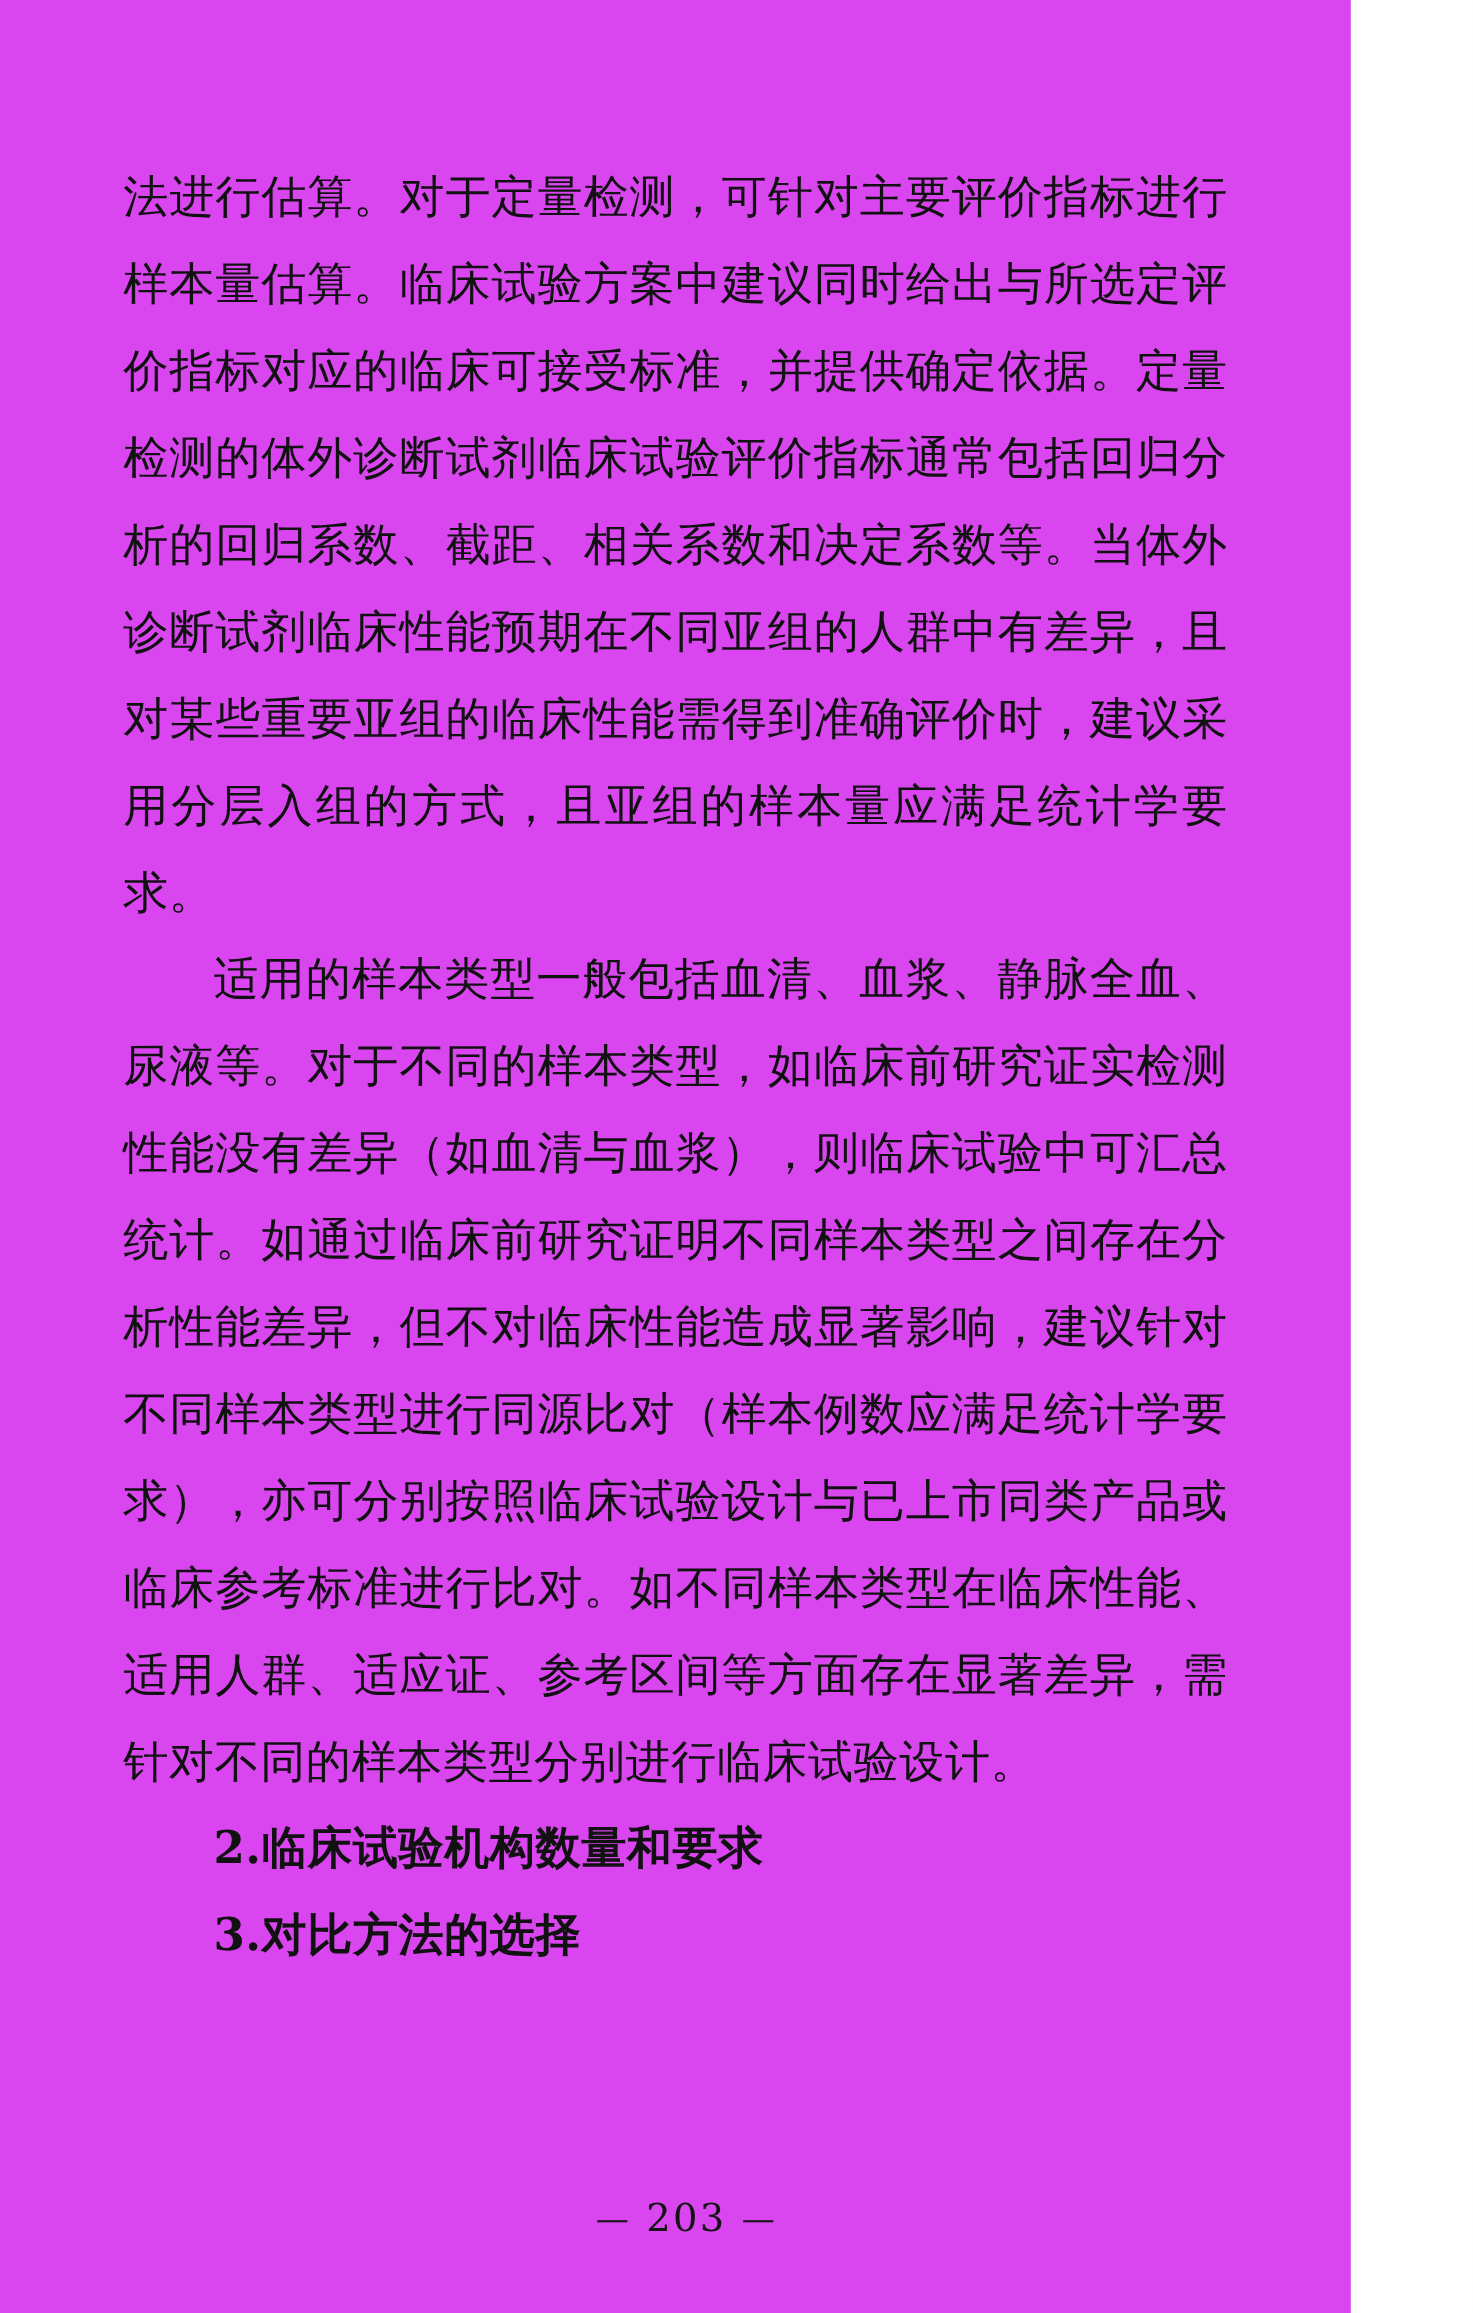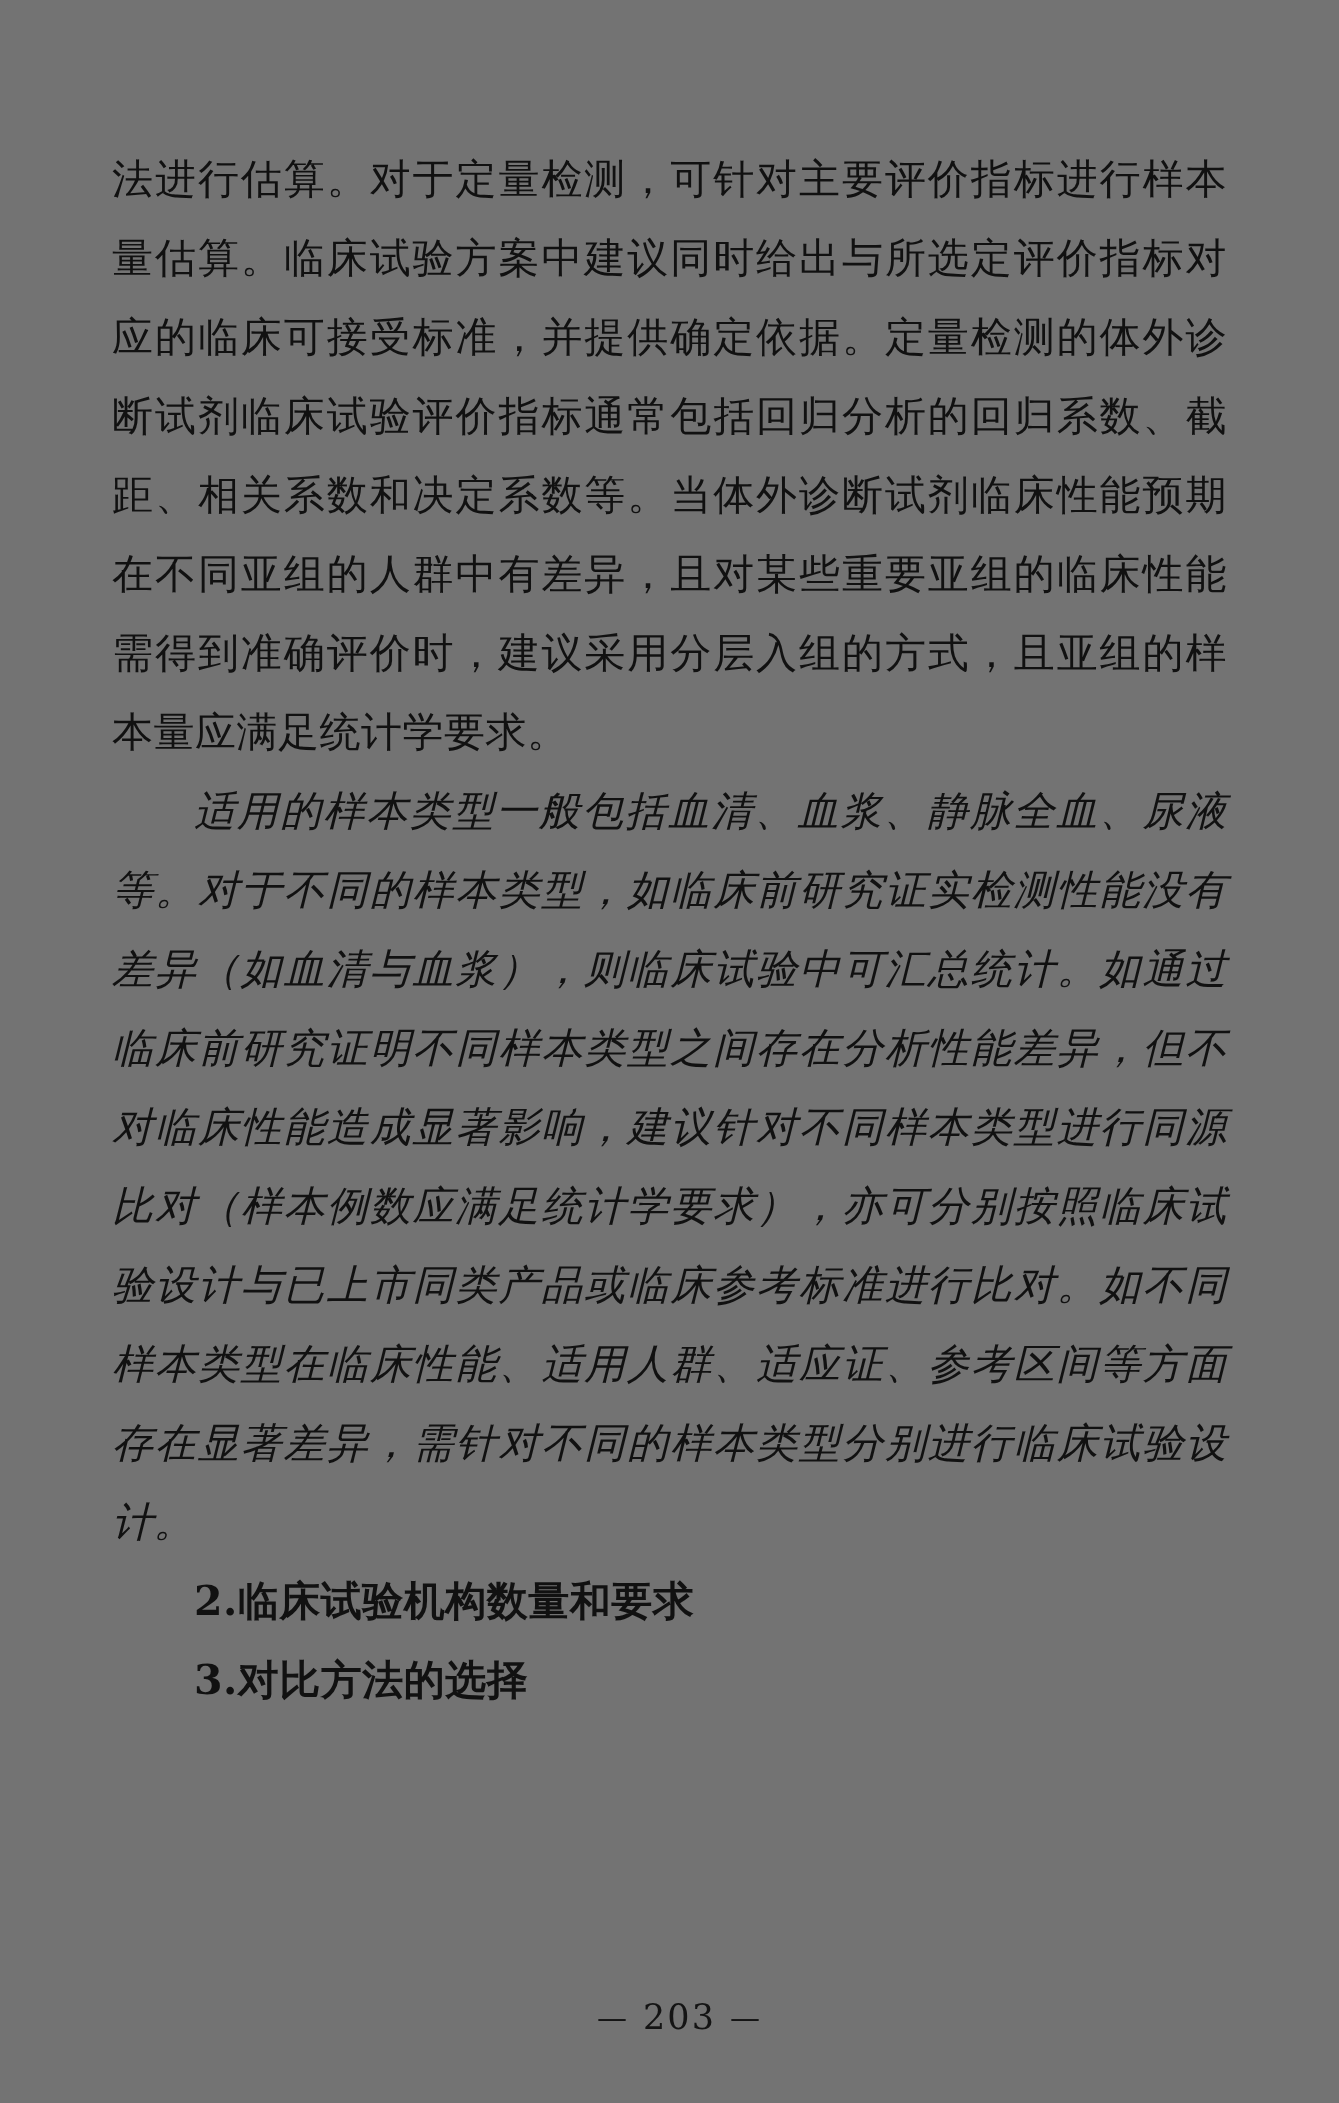--- a/index.html
+++ b/index.html
@@ -10,25 +10,25 @@
   body {
     width: 1339px;
     height: 2103px;
     font-family: "DejaVu Serif", "Liberation Serif", serif;
     color: #0d0d0d;
     position: relative;
     overflow: hidden;
   }
   .page {
     box-sizing: border-box;
-    width: 1339px;
+    width: 1228px;
     height: 2103px;
     padding: 140px 112px 0 112px;
     position: relative;
-    background: #737373;
+    background: #d946ef;
   }
   .body-text {
     font-size: 41px;
     line-height: 79px;
     letter-spacing: 0.5px;
     text-align: justify;
     text-justify: inter-character;
     color: #111111;
   }
   .para {
@@ -36,21 +36,20 @@
     text-indent: 0;
   }
   .para.indent {
     text-indent: 82px;
   }
   .para.tight {
     text-align: justify;
   }
   .para + .para {
     margin-top: 0;
-    font-style: italic;
   }
   .heading-line {
     margin: 0;
     text-indent: 82px;
     font-size: 41px;
     line-height: 79px;
     color: #111111;
     font-weight: bold;
   }
   .page-footer {

